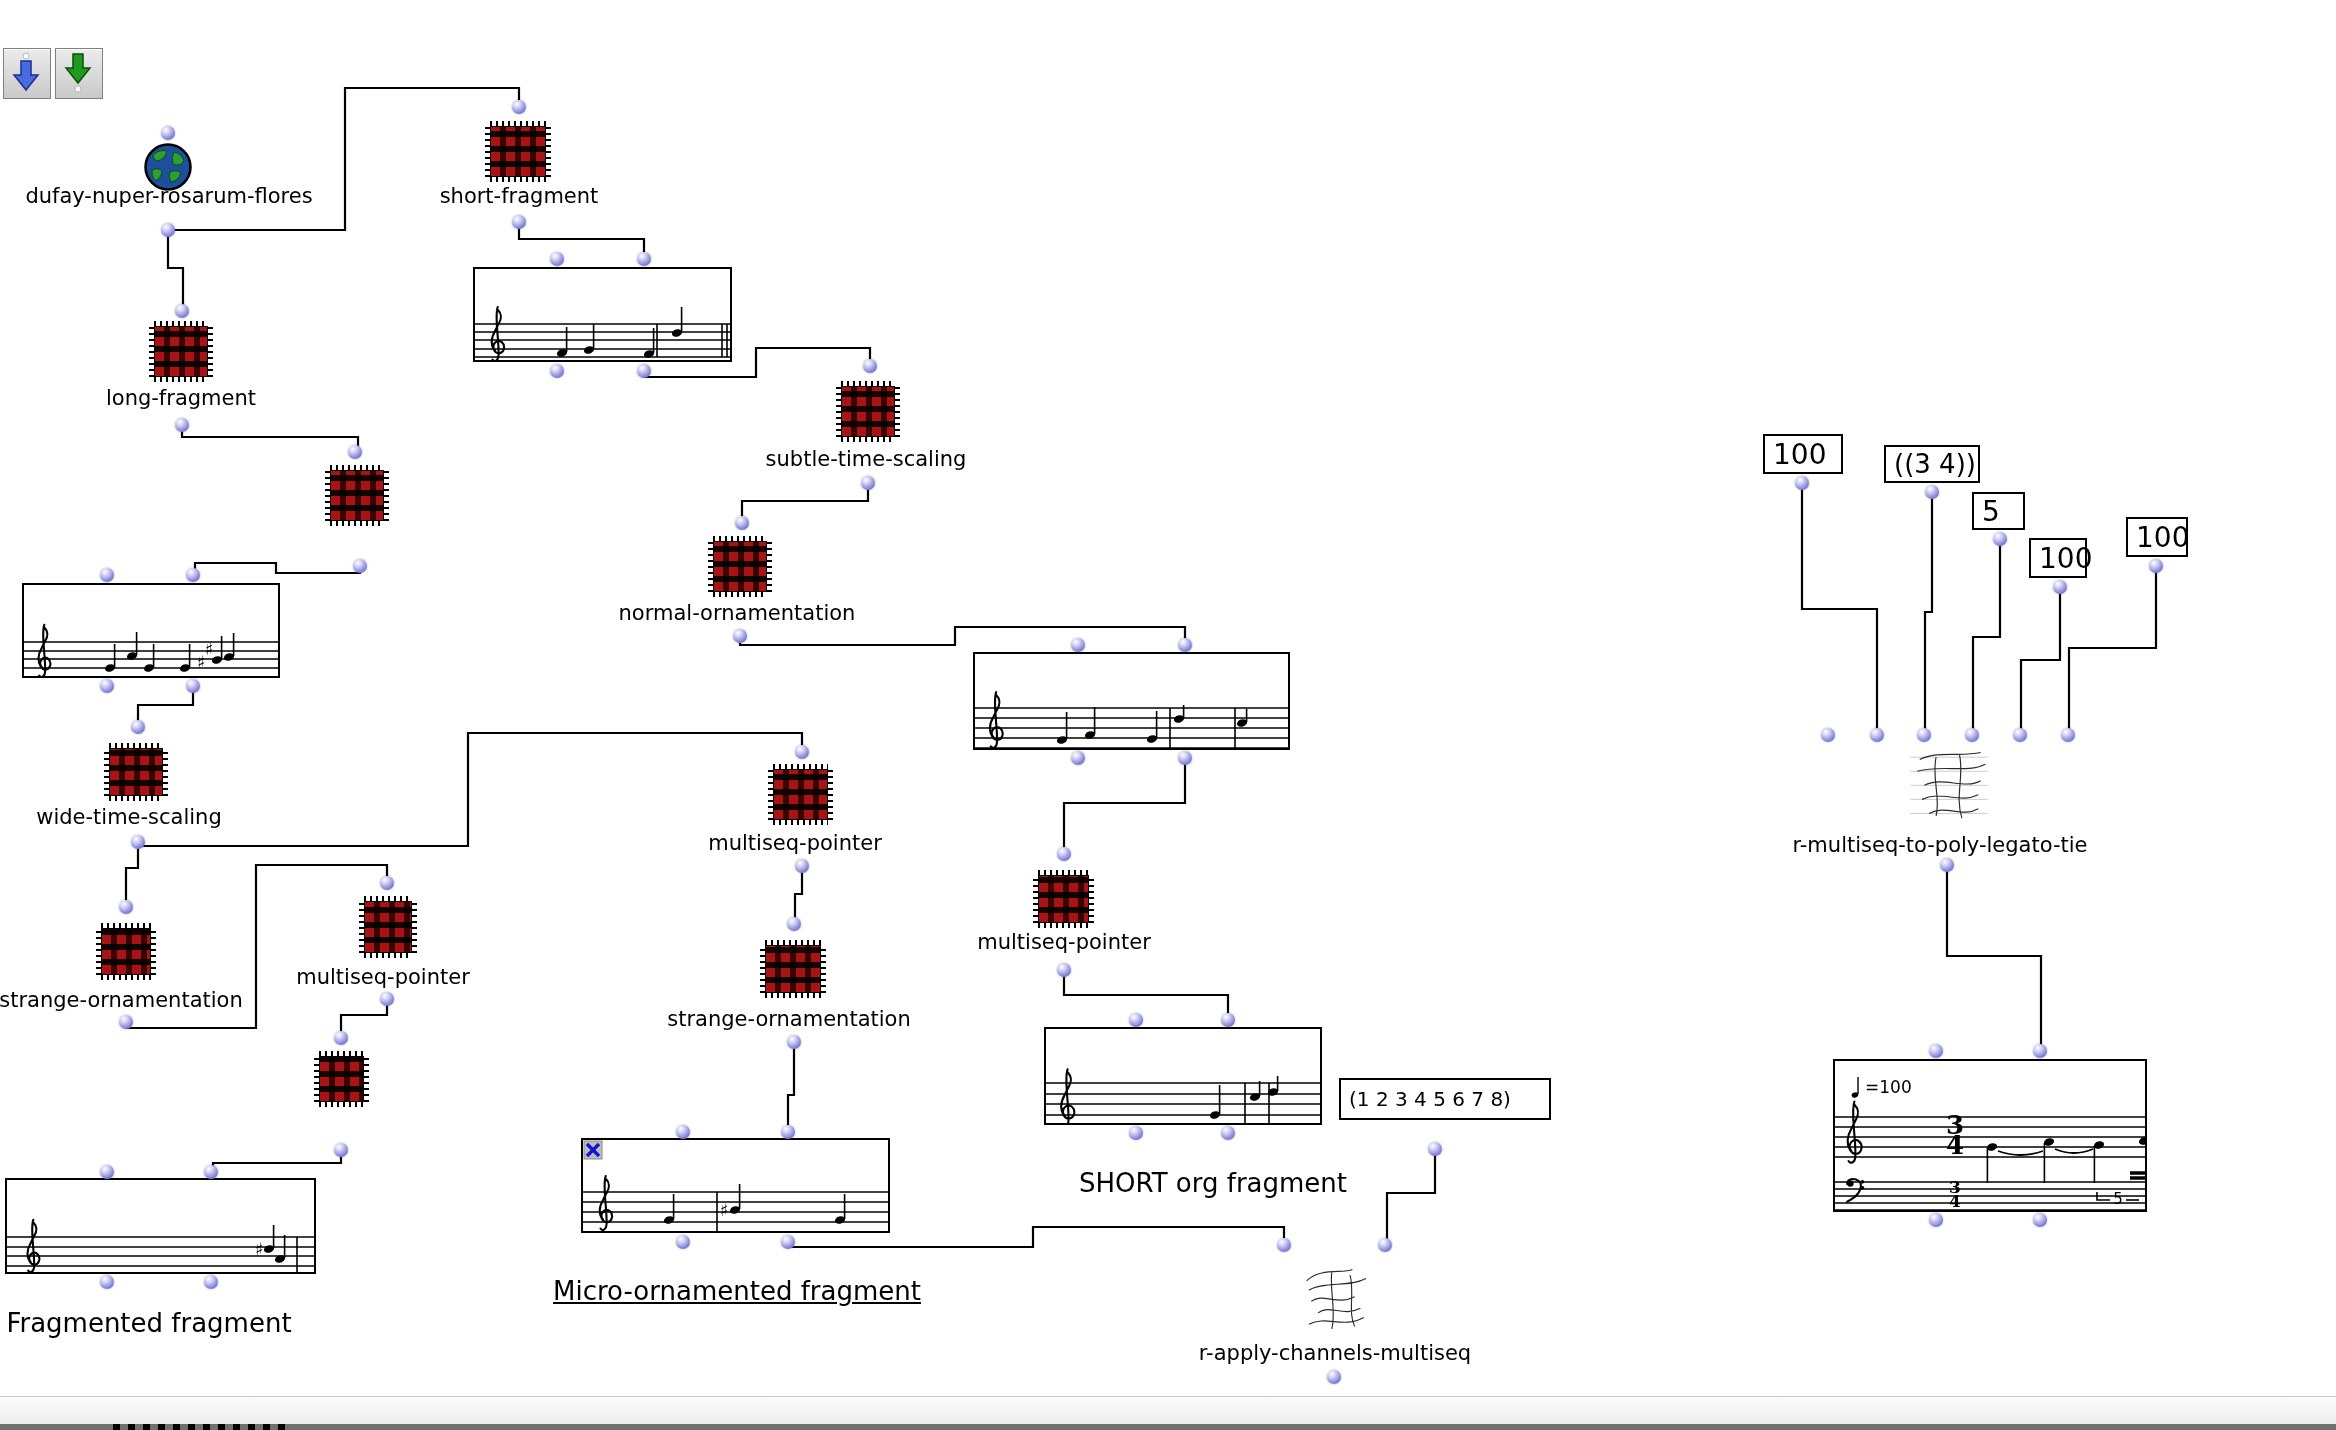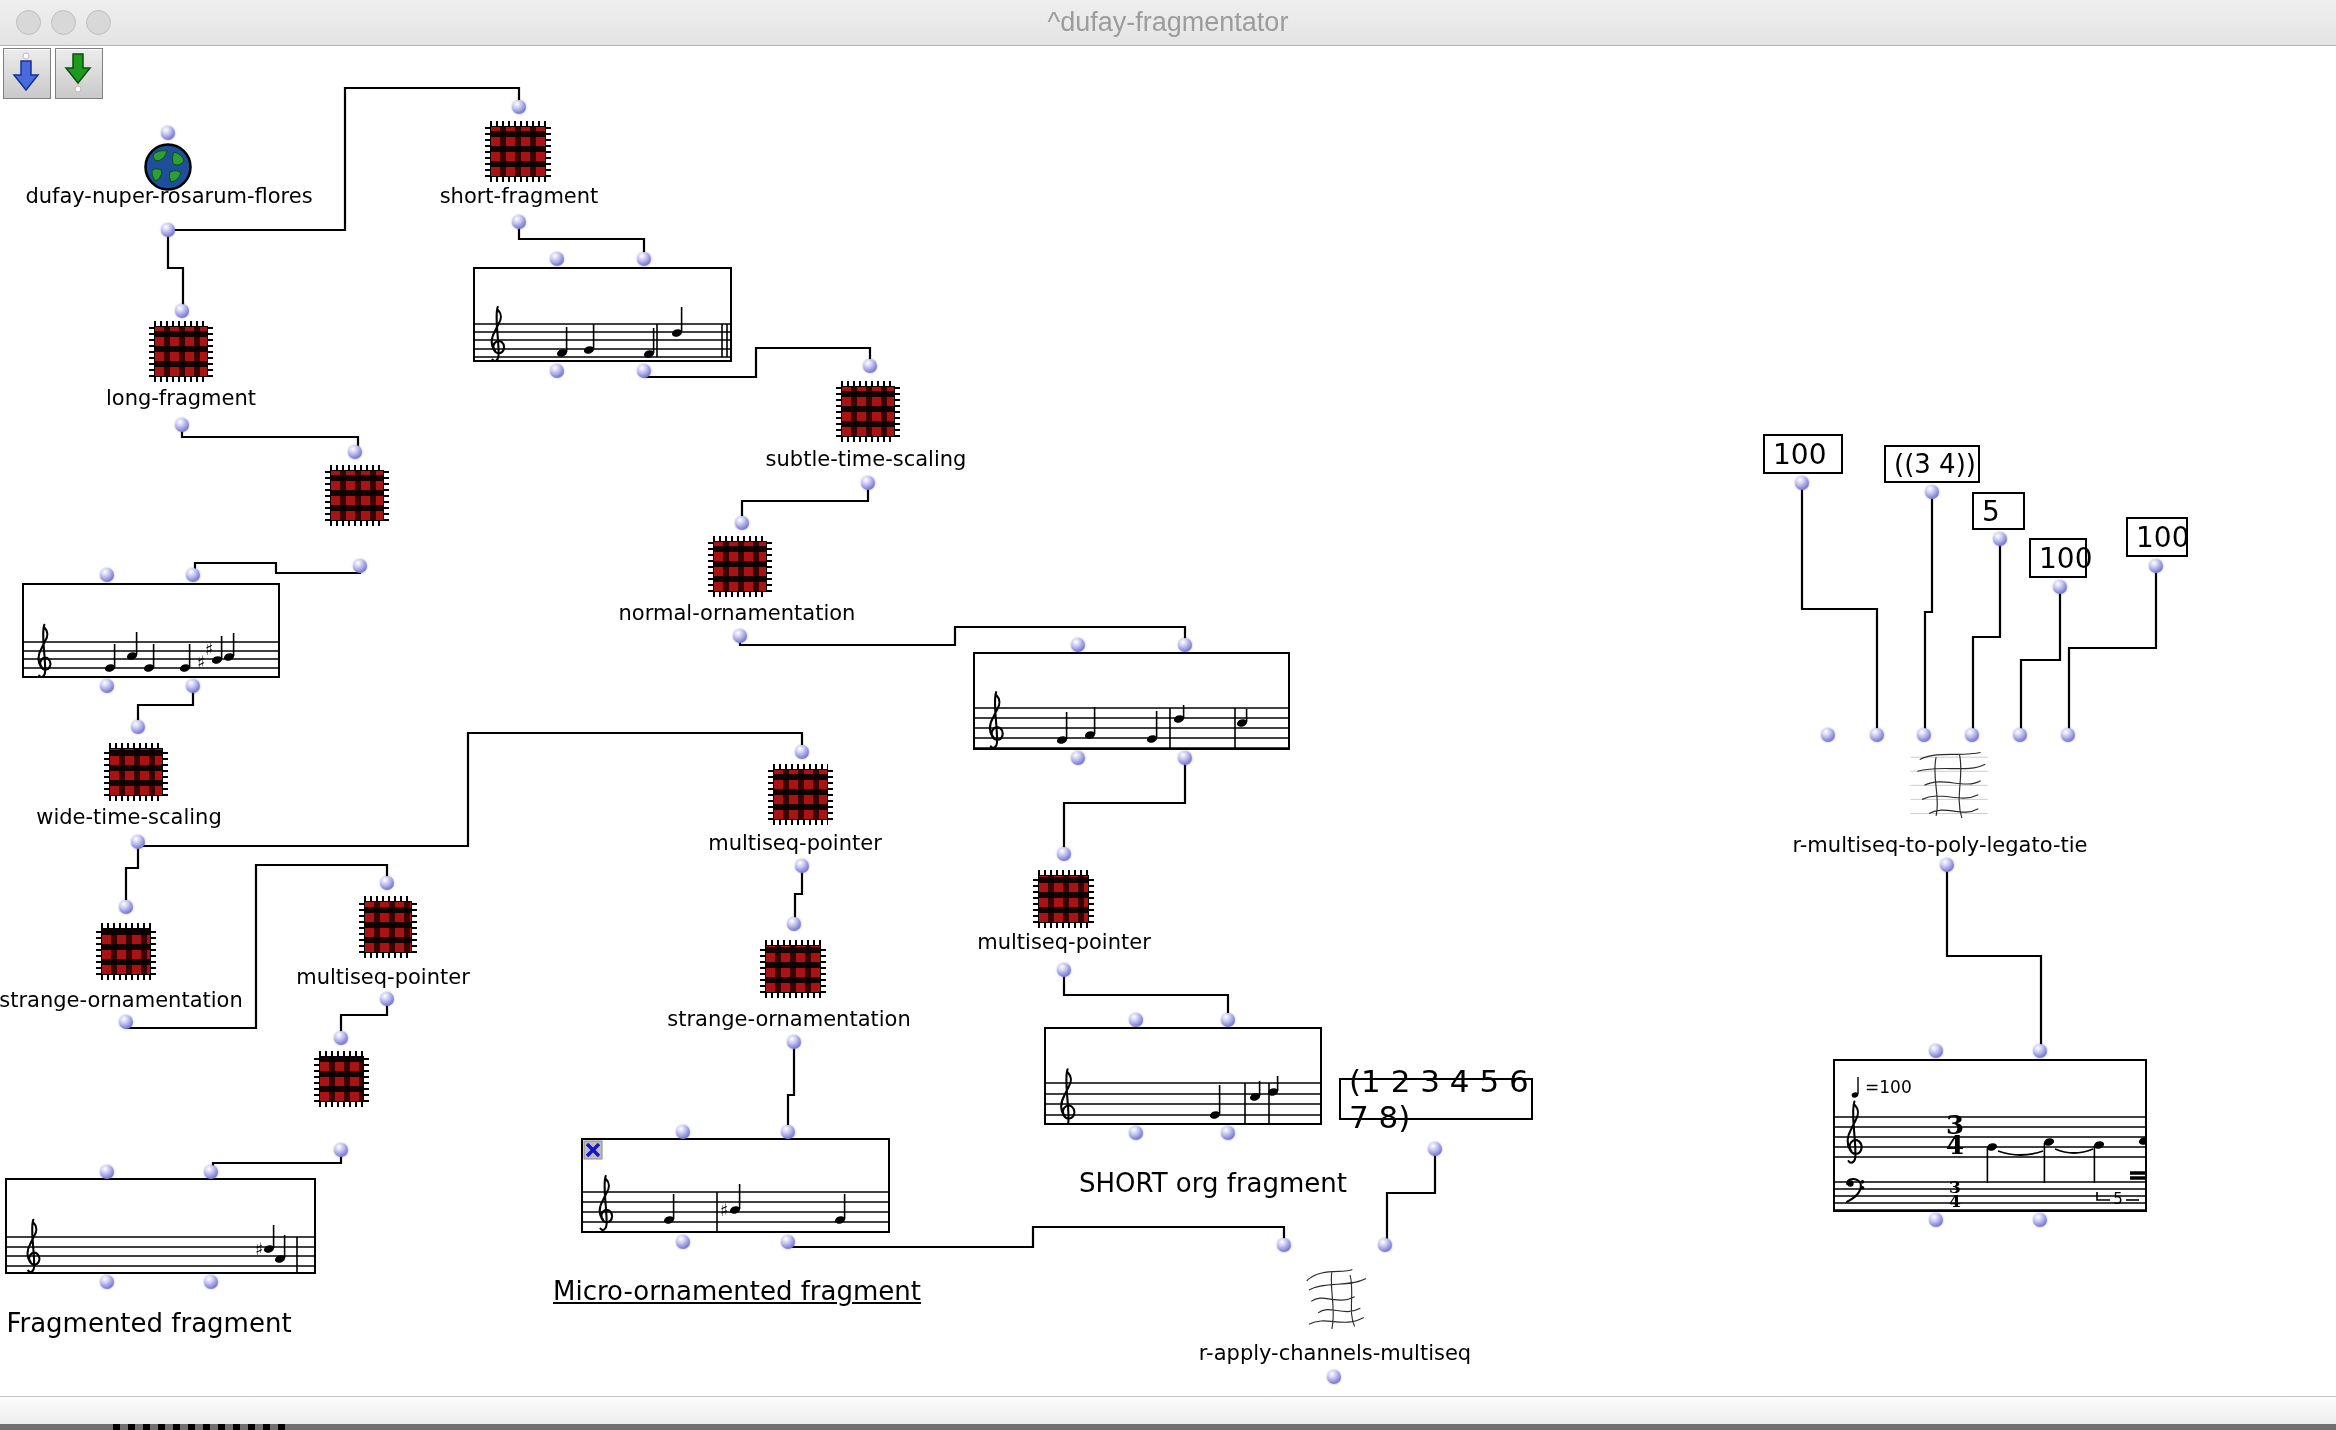--- a/index.html
+++ b/index.html
@@ -43,26 +43,20 @@
   #scroll-track{position:absolute;left:0;top:1396px;width:2336px;height:28px;
     background:linear-gradient(#fcfcfc,#ececec);border-top:1px solid #c6c6c6;z-index:9;}
   #bottom-strip{position:absolute;left:0;top:1424px;width:2336px;height:6px;background:#707070;z-index:9;}
   #clip-marks{position:absolute;left:113px;top:1424px;width:175px;height:6px;z-index:10;
     background:repeating-linear-gradient(90deg,#000 0 7px,transparent 7px 15px);}
 </style>
 </head>
 <body>
 
 <div id="stage">
-  <div id="titlebar">
-    <div class="tlight" style="left:16px"></div>
-    <div class="tlight" style="left:51px"></div>
-    <div class="tlight" style="left:86px"></div>
-    <div id="win-title">^dufay-fragmentator</div>
-  </div>
 
   <div class="toolbtn" style="left:3px;top:48px">
     <svg width="44" height="47">
       <circle cx="22" cy="7" r="3" fill="#fff" stroke="#bbb"></circle>
       <path d="M17,12 L27,12 L27,26 L34,26 L22,41 L10,26 L17,26 Z" fill="#4a6be0" stroke="#16328f" stroke-width="1.5"></path>
     </svg>
   </div>
   <div class="toolbtn" style="left:55px;top:48px">
     <svg width="44" height="47">
       <path d="M17,5 L27,5 L27,19 L34,19 L22,34 L10,19 L17,19 Z" fill="#1f9a1f" stroke="#07500a" stroke-width="1.5"></path>
@@ -402,21 +396,21 @@
       <div class="num-box" style="left: 1763px; top: 389px; width: 80px; height: 40px; font-size: 28px;">100</div>
       <div class="port" style="left: 1795px; top: 431px;"></div>
       <div class="num-box" style="left: 1884px; top: 400px; width: 96px; height: 38px; font-size: 26px;">((3 4))</div>
       <div class="port" style="left: 1925px; top: 440px;"></div>
       <div class="num-box" style="left: 1972px; top: 447px; width: 53px; height: 38px; font-size: 28px;">5</div>
       <div class="port" style="left: 1993px; top: 487px;"></div>
       <div class="num-box" style="left: 2029px; top: 493px; width: 58px; height: 40px; font-size: 28px;">100</div>
       <div class="port" style="left: 2053px; top: 535px;"></div>
       <div class="num-box" style="left: 2126px; top: 472px; width: 62px; height: 40px; font-size: 28px;">100</div>
       <div class="port" style="left: 2149px; top: 514px;"></div>
-      <div class="num-box" style="left: 1339px; top: 1033px; width: 194px; height: 42px; font-size: 31px;">(1 2 3 4 5 6 7 8)</div>
+      <div class="num-box" style="left: 1339px; top: 1033px; width: 212px; height: 42px; font-size: 20px;">(1 2 3 4 5 6 7 8)</div>
       <div class="port" style="left: 1428px; top: 1097px;"></div>
       <div class="comment-label" style="left: 913px; top: 1123px; width: 600px;">SHORT org fragment</div>
       <div class="comment-label" style="left: 437px; top: 1231px; width: 600px; text-decoration: underline;">Micro-ornamented fragment</div>
       <div class="comment-label" style="left: -151px; top: 1263px; width: 600px;">Fragmented fragment</div>
     </div>
 
   <div id="scroll-track"></div>
   <div id="bottom-strip"></div>
   <div id="clip-marks"></div>
 </div>

